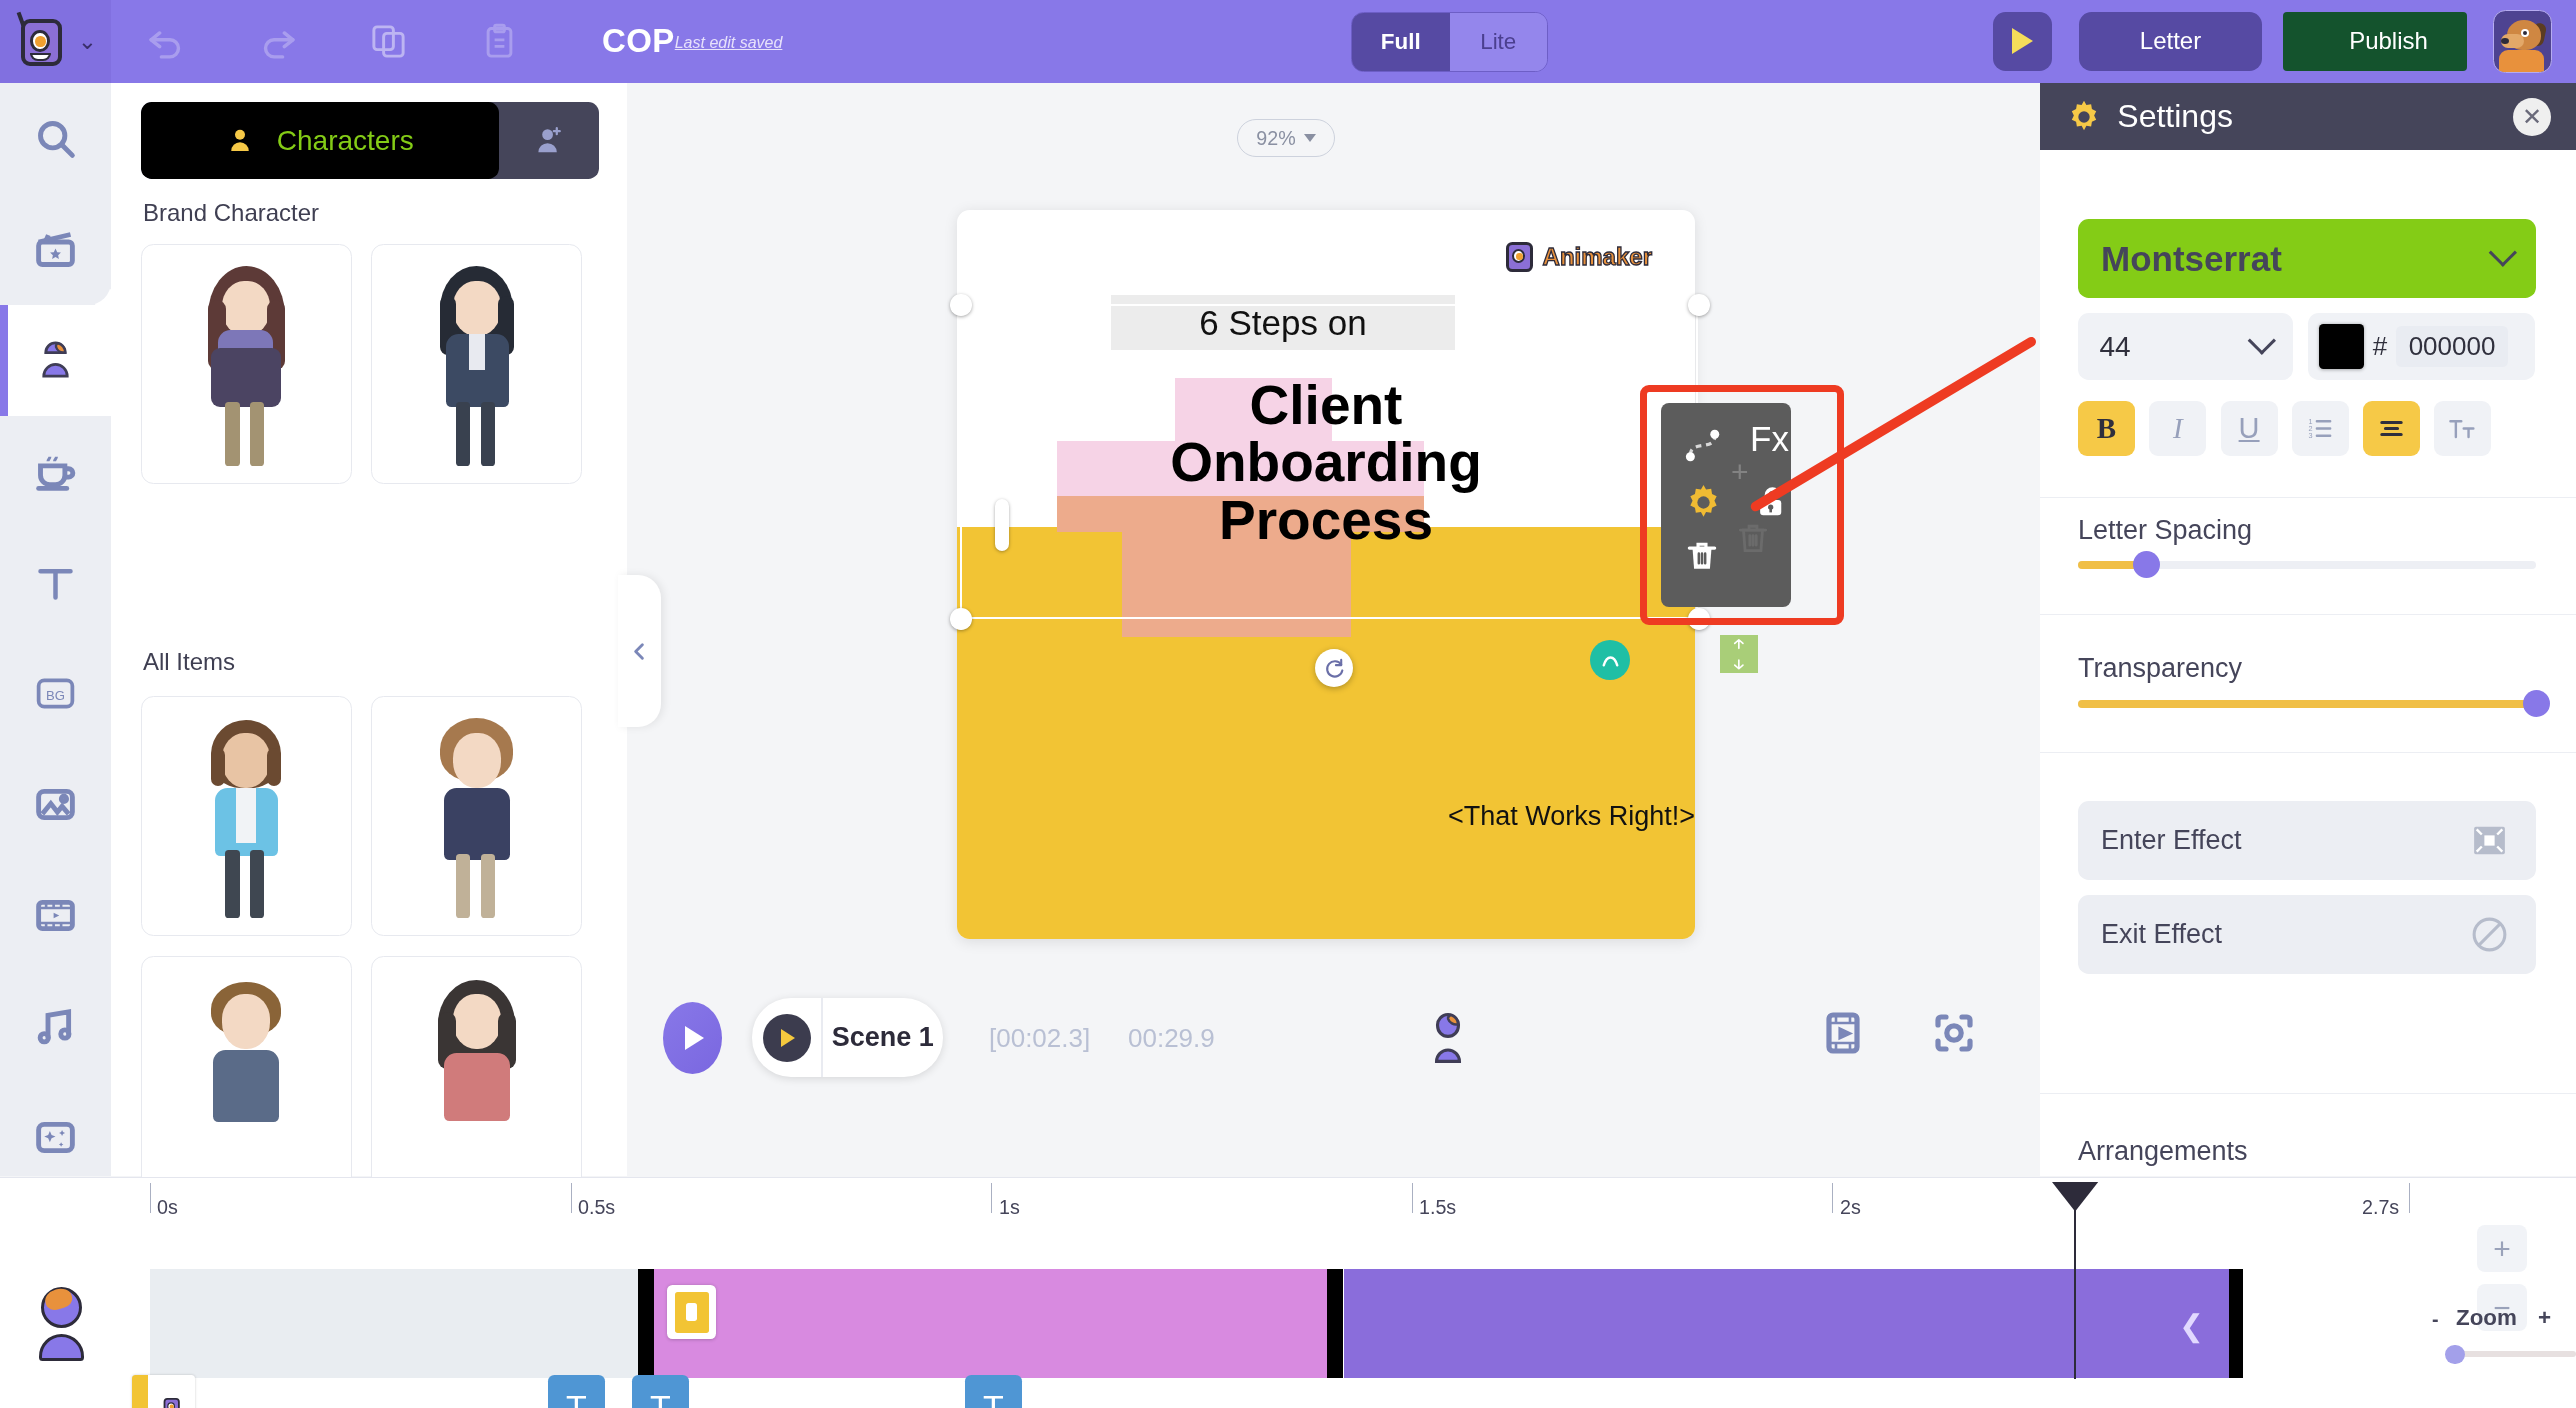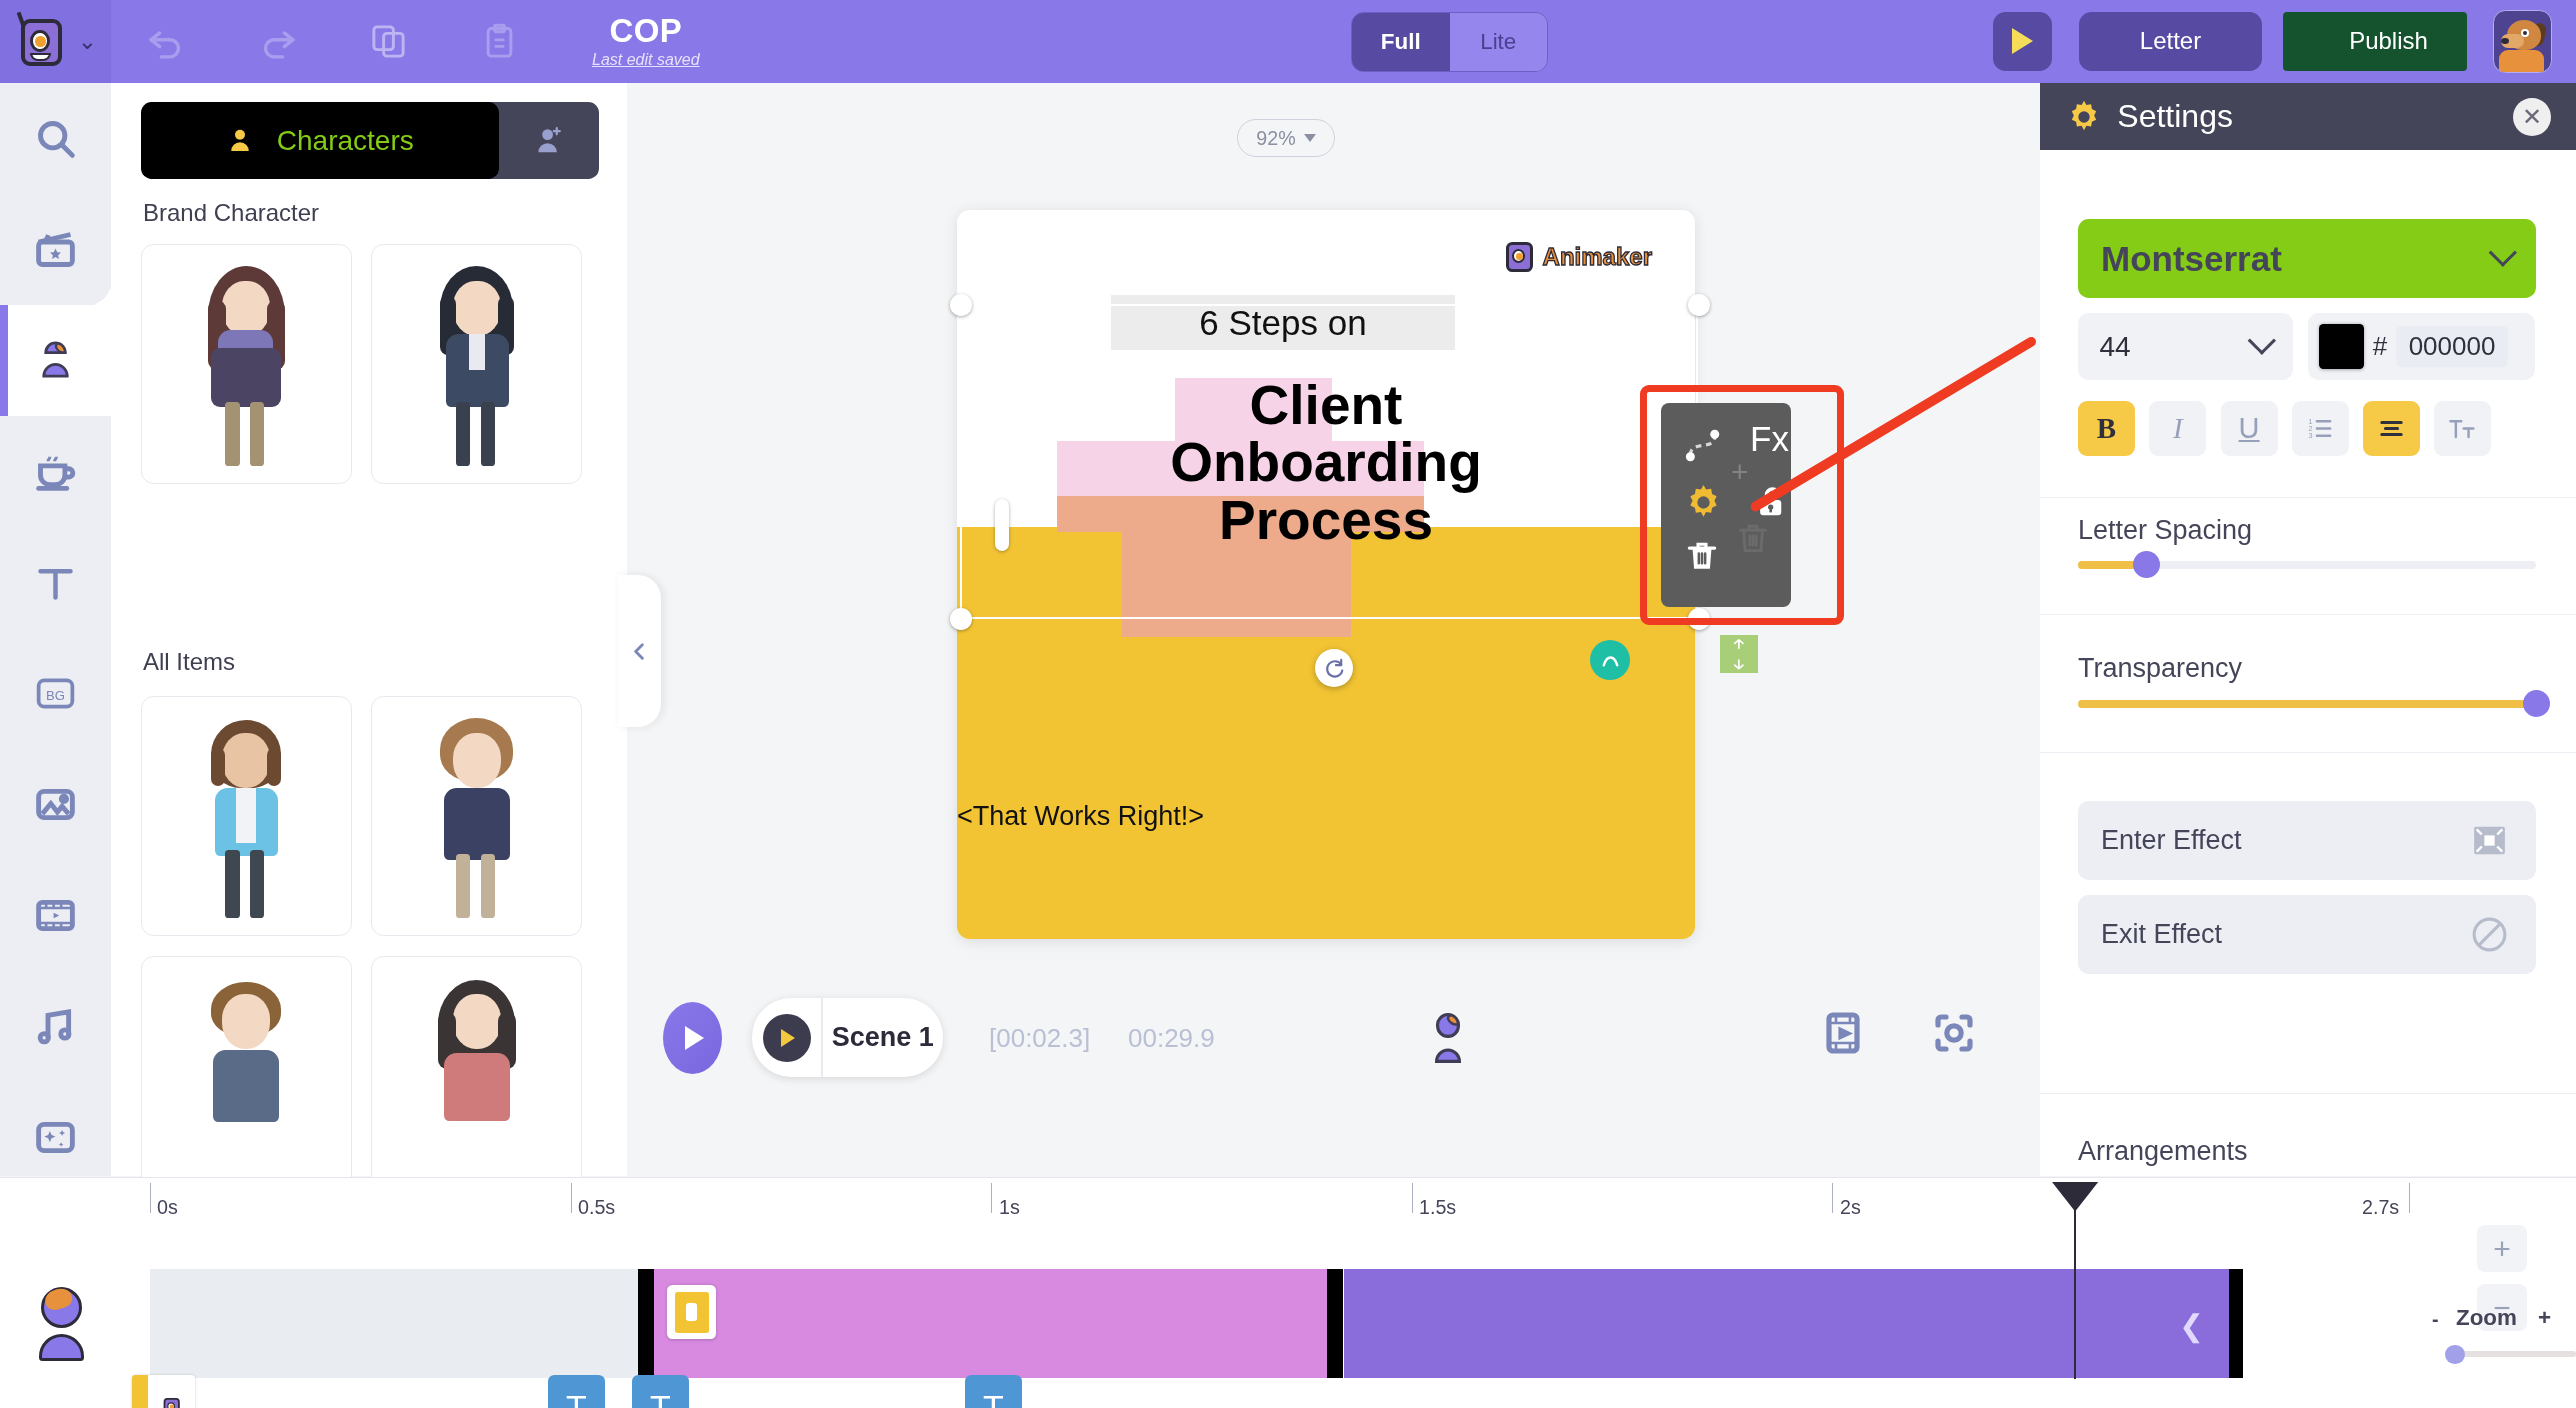--- a/index.html
+++ b/index.html
@@ -22,21 +22,21 @@
     background:#fff; border:2.7px solid #2d2b3a; border-radius:0 0 10.7px 10.7px;}
   .mascot-ant{ position:absolute; left:5.4px; top:-1.8px; width:3.6px; height:14.3px;
     background:#2d2b3a; transform:rotate(-20deg);}
   .chev-logo{ color:#3a2f6b; font-size:23px; line-height:1; }
 
   .tb-icbtn{ width:111px; height:83px; display:flex; align-items:center;
     justify-content:center; cursor:pointer; }
   .tb-icbtn svg{ opacity:.45; }
   .tb-icbtn.dim svg{ opacity:.28; }
 
-  .proj{ margin-left:37px; display:flex; flex-direction:column; align-items:center;
+  .proj{ margin-left:47px; display:flex; flex-direction:row; align-items:center;
     cursor:pointer;}
   .proj-name{ color:#fff; font-size:33px; font-weight:bold; letter-spacing:0.4px;
     line-height:1.05; }
   .proj-saved{ color:#e7e1fb; font-size:16px; font-style:italic;
     text-decoration:underline; margin-top:2.7px;}
 
   .mode-toggle{ position:absolute; left:1351px; top:11.6px; width:197px; height:60px;
     border-radius:12.5px; border:1.8px solid #6d5ec6; display:flex; overflow:hidden; }
   .mode-opt{ flex:1; display:flex; align-items:center; justify-content:center;
     font-size:22.4px; cursor:pointer;}
@@ -140,21 +140,21 @@
     background:#f0a030;border-radius:50%;}
   .am-word{ font-size:24px; font-weight:bold; color:#e8913c;
     -webkit-text-stroke:1.3px #2d2b3a; }
   .steps-chip{ position:absolute; left:154px; top:85px; width:344px; height:55px;
     background:#ececec; display:flex; align-items:center; justify-content:center;}
   .steps-chip span{ font-size:35px; color:#111; }
   .hl{ position:absolute; background:#f6d3e6; }
   .hl-orange{ position:absolute; background:#edab8c; }
   .title-l{ position:absolute; width:100%; text-align:center; font-size:55px;
     font-weight:bold; color:#000; line-height:1; }
-  .subtitle{ position:absolute; left:0; top:591px; width:100%; text-align:left;
+  .subtitle{ position:absolute; left:0; top:591px; width:100%; text-align:right;
     font-size:27px; color:#111;}
 
   .selbox{ position:absolute; left:960px; top:304px; width:738px; height:315px;
     border:2.2px solid #fff; }
   .hdl{ position:absolute; background:#fff; border-radius:50%;
     box-shadow:0 0.9px 3.6px rgba(0,0,0,.35); cursor:pointer;}
   .hdl.c{ width:21.5px; height:21.5px; }
   .hdl.mid{ width:14.3px; height:52px; border-radius:8px; }
   .rot-btn{ position:absolute; left:1315px; top:649px; width:38px; height:38px;
     background:#fff; border-radius:50%; box-shadow:0 1.8px 6.3px rgba(0,0,0,.28);

